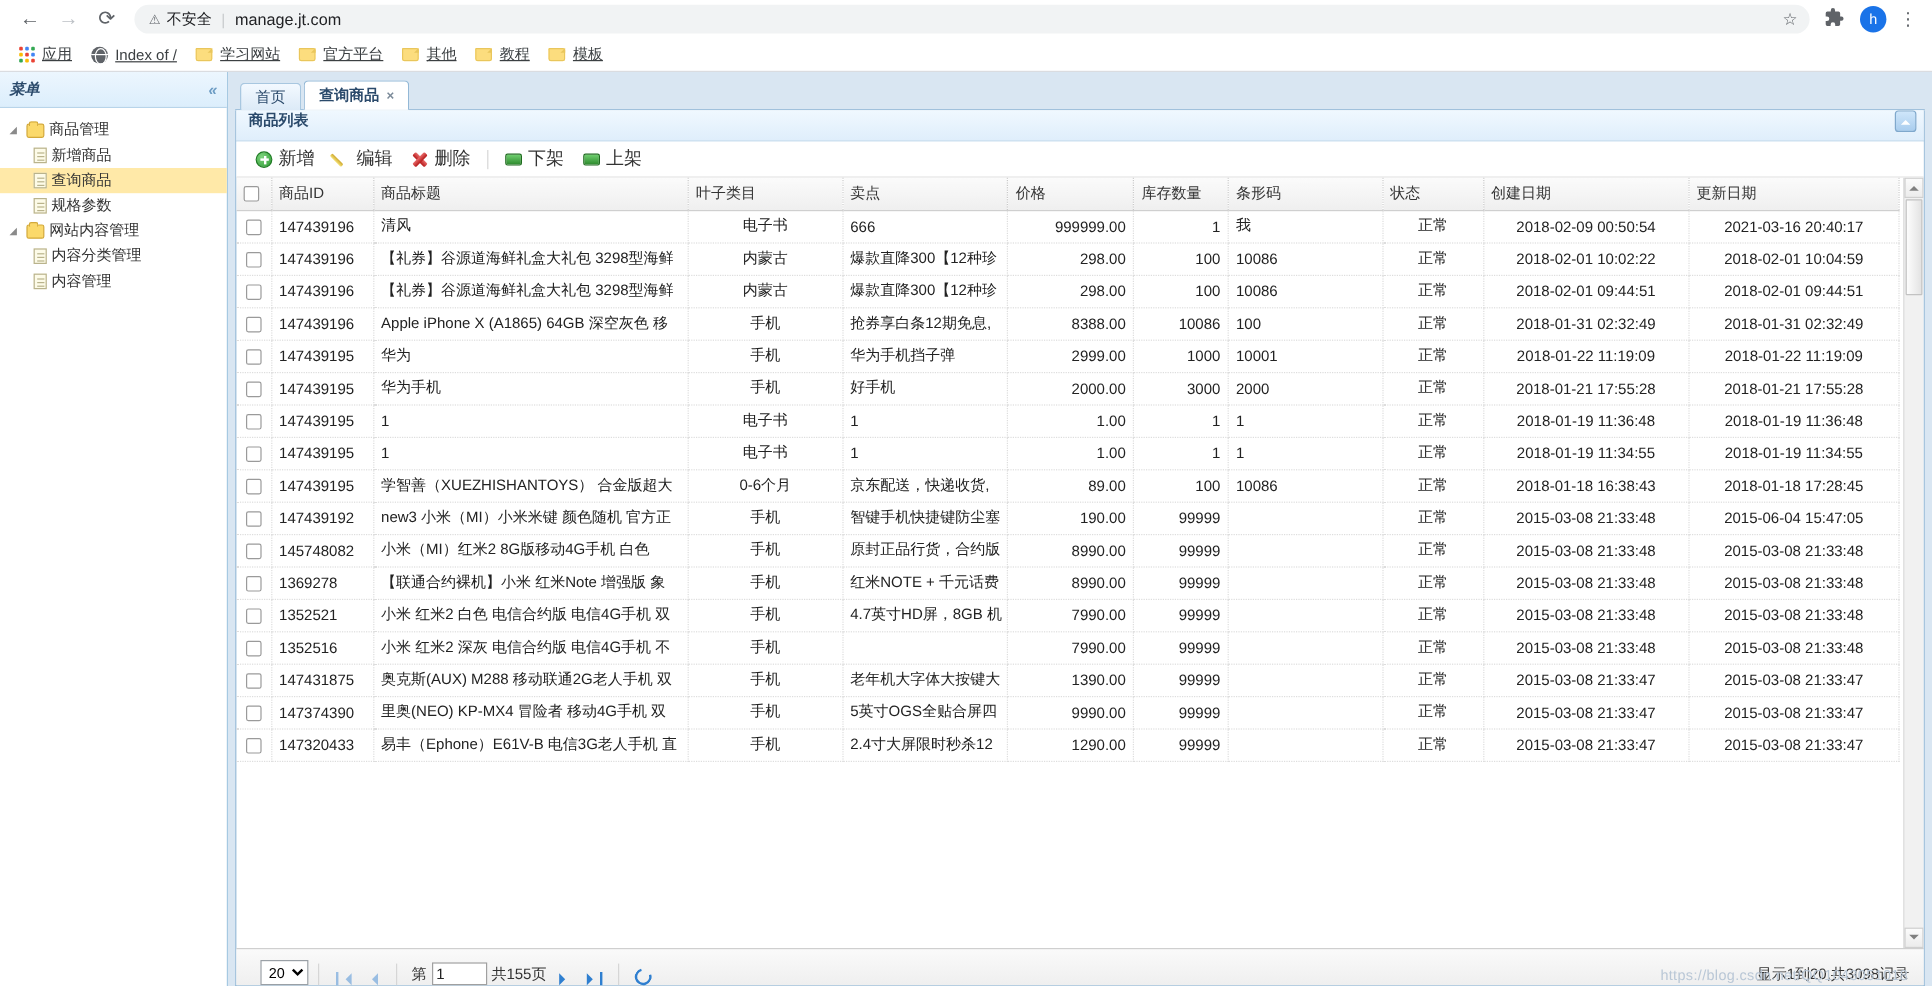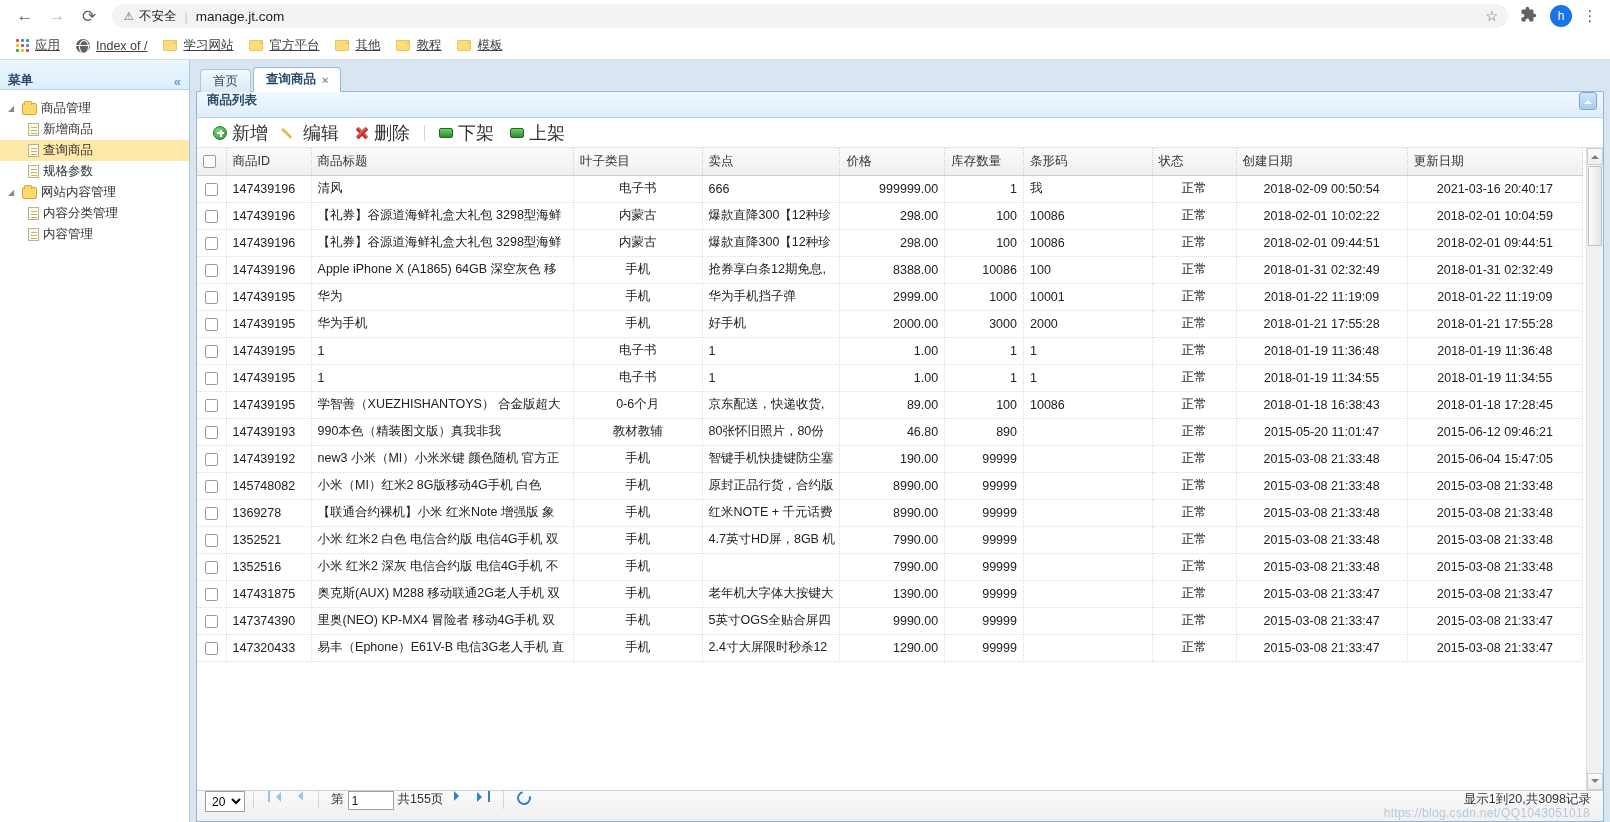--- a/index.html
+++ b/index.html
@@ -76,22 +76,22 @@
   }
 
   
   #sidebar {
     width: 190px; background: #fff; border-right: 1px solid #a6c9e2;
     display: flex; flex-direction: column;
   }
   #sidebar-header {
     height: 30px; background: linear-gradient(#ecf6fe, #dceefc);
     border-bottom: 1px solid #b8d4ea;
-    display: flex; align-items: flex-end; justify-content: space-between;
-    padding: 0 8px; font-size: 12.5px; font-weight: bold; color: #2b4a6b;
+    display: flex; align-items: center; justify-content: space-between;
+    padding: 0 8px; font-size: 12.5px; font-weight: bold; color: #2b4a6b; font-style: italic;
   }
   #collapse-icon { color: #6c9cc4; font-size: 13px; }
   #tree { padding: 8px 0 0 0; font-size: 12.5px; color: #333; }
   .tree-node { display: flex; align-items: center; height: 21px; padding-left: 8px; gap: 4px; cursor: default; }
   .tree-node.child { padding-left: 28px; }
   .tree-node.selected { background: #ffe9a8; }
   .expander { width: 10px; color: #8a8a8a; font-size: 8px; line-height: 1; }
   .ico-folder {
     width: 15px; height: 12px; background: #fbd96b; border: 1px solid #d3a93b;
     border-radius: 2px; position: relative; flex: 0 0 auto;
@@ -142,21 +142,21 @@
   #panel-collapse-btn {
     width: 18px; height: 18px; border-radius: 3px;
     background: linear-gradient(#cfe6fa, #a9cdee); border: 1px solid #7fa8cc;
     display: flex; align-items: center; justify-content: center;
   }
   #panel-collapse-btn .chev { width: 0; height: 0; border: 4px solid transparent; border-bottom-color: #fff; margin-bottom: 3px; }
 
   #toolbar {
     height: 30px; display: flex; align-items: center; gap: 0px;
     padding: 0 8px; background: #fff; border-bottom: 1px solid #e4e4e4;
-    font-size: 18px; color: #333;
+    font-size: 15px; color: #333;
   }
   .tb-btn { display: flex; align-items: center; gap: 5px; padding: 2px 8px; white-space: nowrap; }
   .tb-sep { width: 1px; height: 16px; background: #d6d6d6; margin: 0 6px; }
   .ico-add {
     width: 14px; height: 14px; border-radius: 50%;
     background: radial-gradient(circle at 35% 30%, #7ed47e, #2f9b34);
     border: 1px solid #1e7a23; position: relative; flex: 0 0 auto;
   }
   .ico-add::before, .ico-add::after {
     content:""; position:absolute; background:#fff;
@@ -221,22 +221,22 @@
   .tri-up { width:0;height:0;border:4px solid transparent;border-bottom-color:#808080;margin-bottom:3px;}
   .tri-dn { width:0;height:0;border:4px solid transparent;border-top-color:#808080;margin-top:3px;}
   #vscroll .thumb {
     position: absolute; left: 1px; top: 18px; width: 14px; height: 80px;
     background: linear-gradient(90deg,#fdfdfd,#e3e3e3); border: 1px solid #c2c2c2; border-radius: 1px;
   }
 
   
   #pager {
     height: 31px; background: linear-gradient(#fafafa,#efefef);
-    border-top: 1px solid #cfcfcf; display: flex; align-items: flex-start;
-    padding: 0 8px; gap: 0; font-size: 12.5px; color: #333; position: relative;
+    border-top: 1px solid #cfcfcf; display: flex; align-items: flex-end;
+    padding: 0 20px; gap: 0; font-size: 12.5px; color: #333; position: relative;
   }
   #page-size {
     height: 21px; font-size: 12px; border: 1px solid #9aa0a6; background: #fff;
     padding: 0 2px; font-family: "Liberation Sans", sans-serif;
   }
   .pg-sep { width: 1px; height: 18px; background: #d6d6d6; margin: 0 8px; }
   .pg-btn { width: 24px; display: flex; align-items: center; justify-content: center; gap: 1px; }
   .pg-btn.dis .tri, .pg-btn.dis .bar { opacity: .35; }
   .tri-l { width:0;height:0;border:5px solid transparent;border-right-color:#2f7fd0; }
   .tri-r { width:0;height:0;border:5px solid transparent;border-left-color:#2f7fd0; }
@@ -570,33 +570,20 @@
                   <td>京东配送，快递收货,</td>
                   <td class="c-right">89.00</td>
                   <td class="c-right">100</td>
                   <td>10086</td>
                   <td class="status">正常</td>
                   <td class="c-center">2018-01-18 16:38:43</td>
                   <td class="c-center">2018-01-18 17:28:45</td>
                 </tr>
                 <tr>
                   <td class="c-center"><span class="row-chk"></span></td>
-                  <td>147439193</td>
-                  <td>990本色（精装图文版）真我非我</td>
-                  <td class="c-center">教材教辅</td>
-                  <td>80张怀旧照片，80份</td>
-                  <td class="c-right">46.80</td>
-                  <td class="c-right">890</td>
-                  <td></td>
-                  <td class="status">正常</td>
-                  <td class="c-center">2015-05-20 11:01:47</td>
-                  <td class="c-center">2015-06-12 09:46:21</td>
-                </tr>
-                <tr>
-                  <td class="c-center"><span class="row-chk"></span></td>
                   <td>147439192</td>
                   <td>new3 小米（MI）小米米键 颜色随机 官方正</td>
                   <td class="c-center">手机</td>
                   <td>智键手机快捷键防尘塞</td>
                   <td class="c-right">190.00</td>
                   <td class="c-right">99999</td>
                   <td></td>
                   <td class="status">正常</td>
                   <td class="c-center">2015-03-08 21:33:48</td>
                   <td class="c-center">2015-06-04 15:47:05</td>

